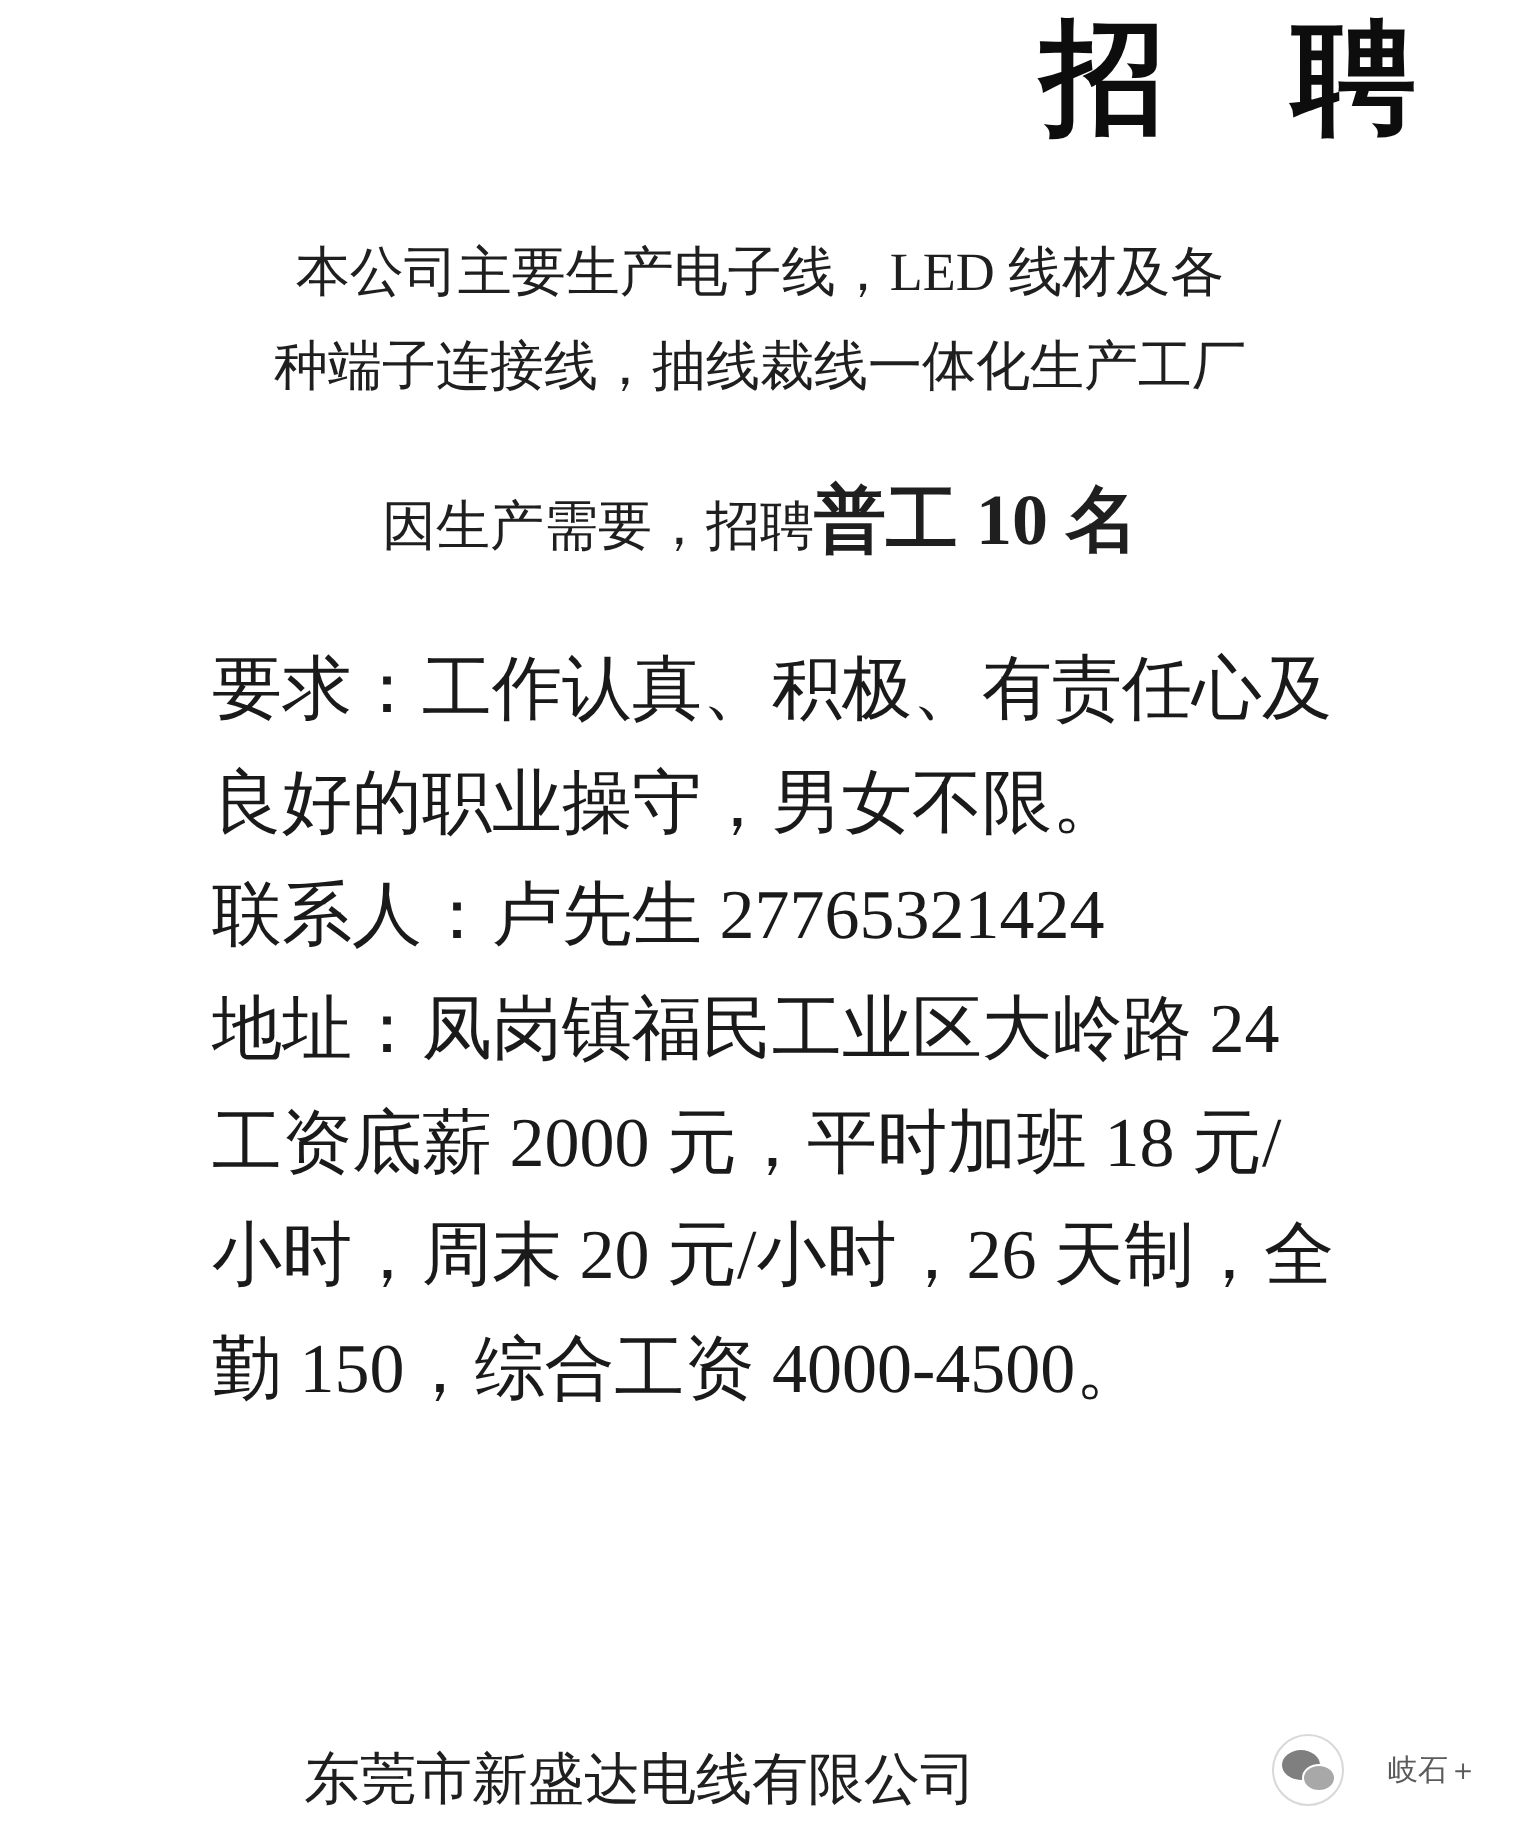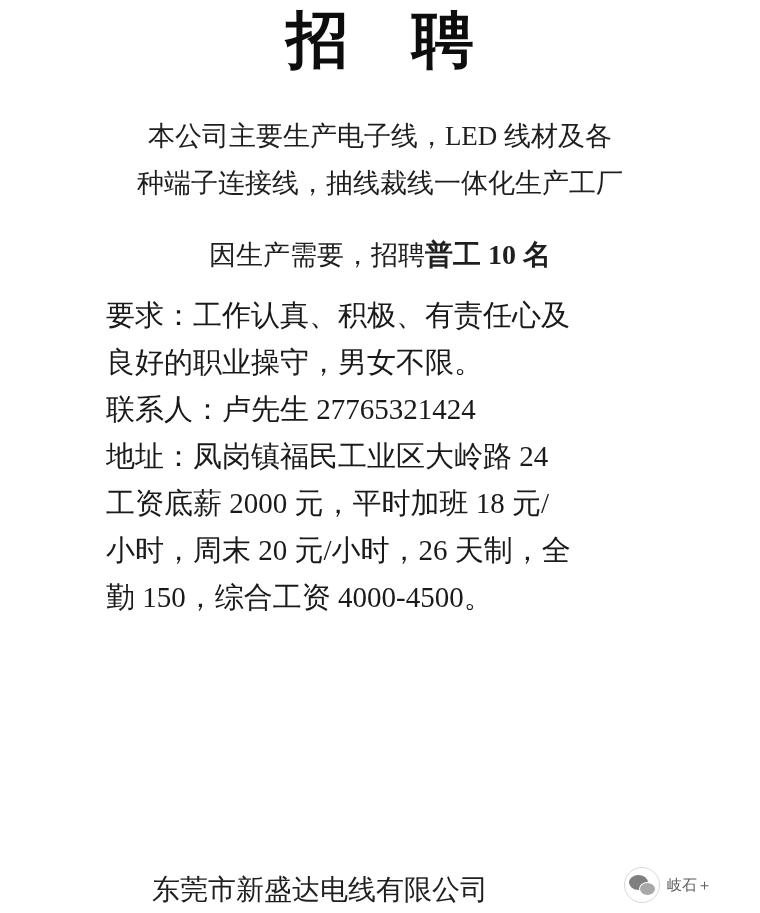--- a/index.html
+++ b/index.html
@@ -16,21 +16,21 @@
     position: relative;
   }
   .page {
     position: relative;
     width: 760px;
     height: 913px;
     box-sizing: border-box;
     padding: 0 28px;
   }
   .title {
-    text-align: center;
+    text-align: right;
     font-family: "Liberation Serif", "DejaVu Serif", serif;
     font-weight: bold;
     font-size: 62px;
     letter-spacing: 24px;
     line-height: 1.05;
     margin: 8px 0 0 0;
     padding-left: 24px;
     color: #0d0d0d;
   }
   .intro {
@@ -46,25 +46,25 @@
     white-space: nowrap;
   }
   .need {
     margin-top: 30px;
     text-align: center;
     font-size: 27px;
     color: #1f1f1f;
   }
   .need .bold {
     font-weight: bold;
-    font-size: 28px;
+    font-size: 36px;
   }
   .body-block {
-    margin-top: 18px;
-    font-size: 29px;
+    margin-top: 32px;
+    font-size: 35px;
     line-height: 1.62;
     color: #1a1a1a;
     padding-left: 78px;
     padding-right: 50px;
   }
   .body-block .line {
     display: block;
     white-space: nowrap;
   }
   .company {
@@ -72,27 +72,27 @@
     left: 0;
     right: 0;
     bottom: 12px;
     text-align: center;
     font-size: 28px;
     color: #1f1f1f;
     padding-right: 120px;
   }
   .wechat-badge {
     position: absolute;
-    right: 16px;
+    right: 4px;
     bottom: 14px;
     width: 120px;
     height: 44px;
     display: flex;
     align-items: center;
-    gap: 7px;
+    gap: 22px;
   }
   .wechat-logo {
     width: 34px;
     height: 34px;
     border-radius: 50%;
     background: #ffffff;
     border: 1px solid #d8d8d8;
     position: relative;
     flex: 0 0 auto;
     overflow: hidden;

